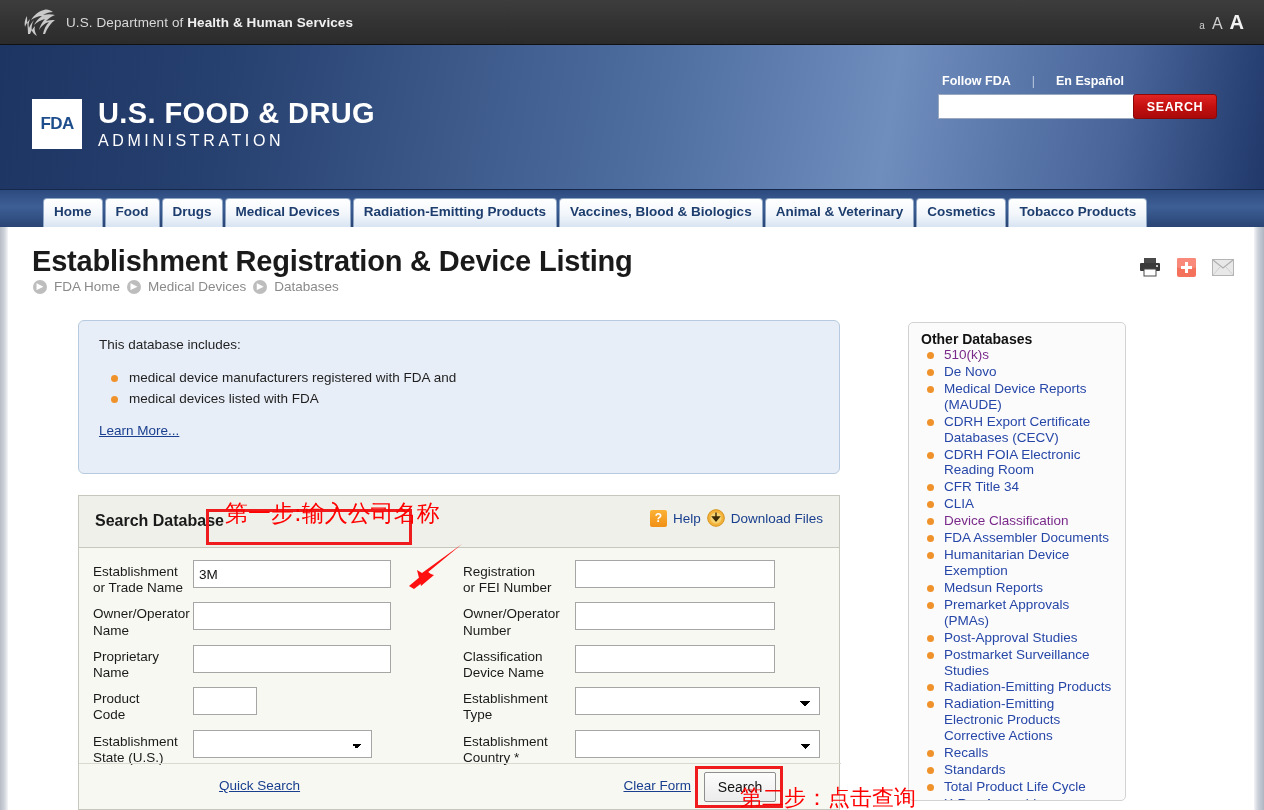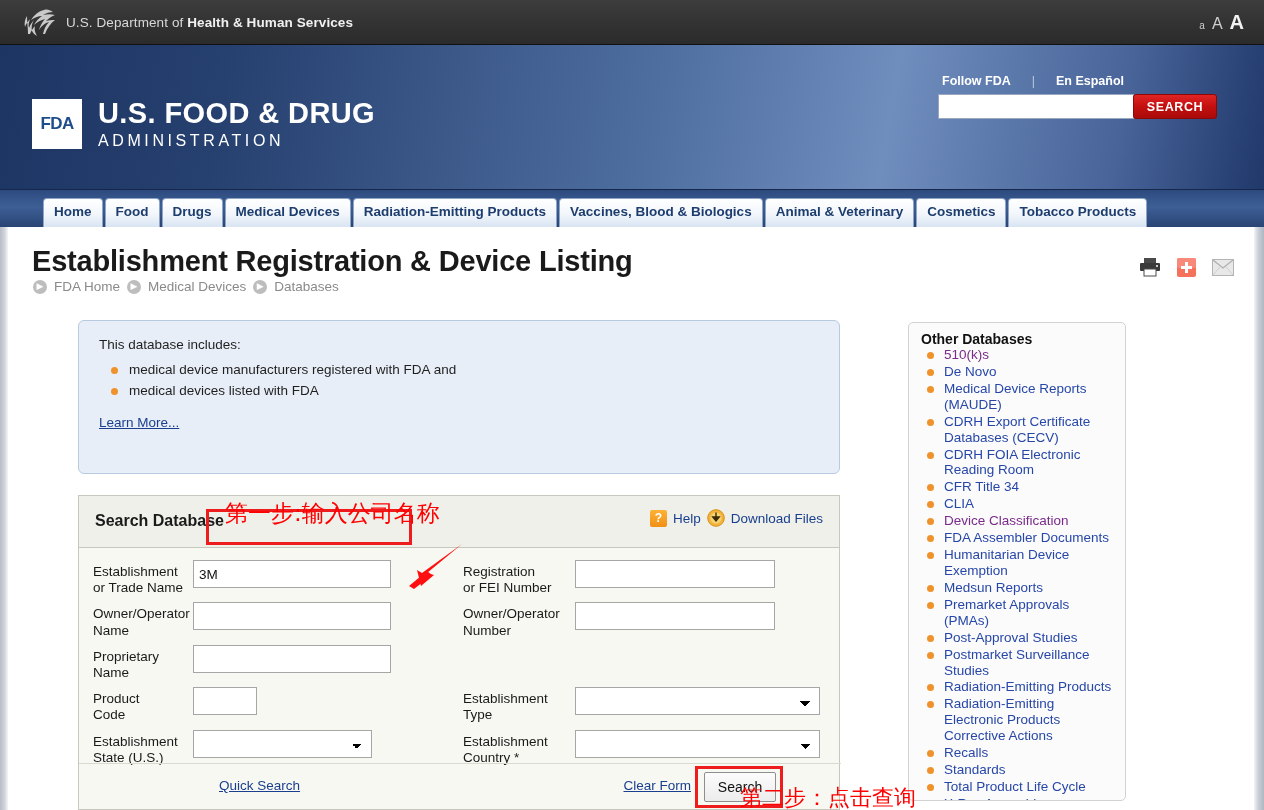--- a/index.html
+++ b/index.html
@@ -162,21 +162,21 @@
 
   
   #info-box {
     position: absolute; left: 70px; top: 93px;
     width: 762px; height: 154px;
     background: #e8eef7;
     border: 1px solid #b8cadf; border-radius: 6px;
     padding: 14px 20px 12px 20px;
     font-size: 13.5px; color: #1f1f1f; line-height: 1.45;
   }
-  #info-intro { margin-bottom: 5px; }
+  #info-intro { margin-bottom: 13px; }
   #info-list { list-style: none; margin: 0 0 0 12px; padding: 0; }
   #info-list li { position: relative; padding-left: 18px; margin: 2px 0; }
   #info-list li::before {
     content: ""; position: absolute; left: 0; top: 7px;
     width: 7px; height: 7px; border-radius: 50%; background: #f0922b;
   }
   #info-note { margin-top: 3px; }
   #learn-more {
     display: inline-block; margin-top: 10px;
     color: #1a3f8f; text-decoration: underline; cursor: pointer;
@@ -475,20 +475,27 @@
             </div>
           </div>
 
           <div class="f-row">
             <div class="f-col-left">
               <div class="f-label">
                 <div>Proprietary</div>
                 <div>Name</div>
               </div>
               <input class="f-input w-est" type="text" value="" style="">
+            </div>
+            <div class="f-col-right">
+              <div class="f-label f-label-r">
+                <div>Classification</div>
+                <div>Device Name</div>
+              </div>
+              <input class="f-input w-right" type="text" value="" style="">
             </div>
           </div>
 
           <div class="f-row">
             <div class="f-col-left">
               <div class="f-label">
                 <div>Product</div>
                 <div>Code</div>
               </div>
               <input class="f-input w-prod" type="text" value="" style="">

